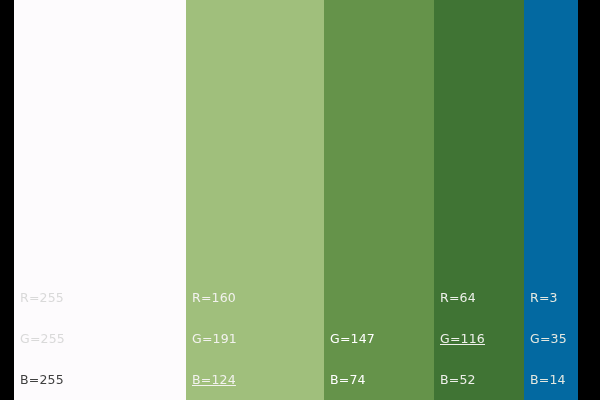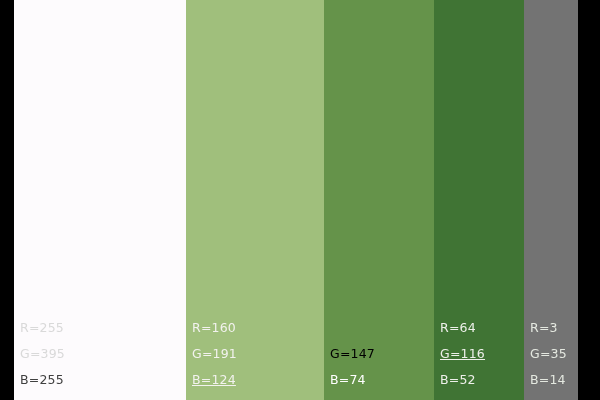--- a/index.html
+++ b/index.html
@@ -30,21 +30,21 @@
     height: 100%;
     box-sizing: border-box;
   }
   .swatch-labels {
     position: absolute;
     left: 6px;
     bottom: 14px;
     width: calc(100% - 8px);
     display: flex;
     flex-direction: column;
-    gap: 13px;
+    gap: 28px;
   }
   .channel-label {
     font-size: 12.5px;
     line-height: 13px;
     letter-spacing: 0.2px;
     white-space: nowrap;
     font-family: "DejaVu Sans", sans-serif;
   }
   .letterbox {
     position: absolute;
@@ -60,49 +60,49 @@
 
 <div id="screenshot" style="width: 600px; height: 400px; background: rgb(0, 0, 0);">
 
   <div class="letterbox letterbox-left" style="width: 14px; height: 400px;"></div>
 
   <div class="palette-strip" style="left: 14px; width: 564px; height: 400px;">
 
     <div class="swatch" style="background: rgb(253, 251, 253); width: 172px; flex: 0 0 172px;">
       <div class="swatch-labels">
         <span class="channel-label" style="color: rgb(217, 217, 217);">R=255</span>
-        <span class="channel-label" style="color: rgb(217, 217, 217);">G=395</span>
+        <span class="channel-label" style="color: rgb(217, 217, 217);">G=255</span>
         <span class="channel-label" style="color: #404040;">B=255</span>
       </div>
     </div>
 
     <div class="swatch" style="background: rgb(160, 191, 124); width: 138px; flex: 0 0 138px; padding-left: 20px;">
       <div class="swatch-labels">
         <span class="channel-label" style="color: rgb(242, 242, 238);">R=160</span>
         <span class="channel-label" style="color: rgb(242, 242, 238);">G=191</span>
         <span class="channel-label" style="color: rgb(242, 242, 238); text-decoration: underline;">B=124</span>
       </div>
     </div>
 
     <div class="swatch" style="background: rgb(101, 147, 74); width: 110px; flex: 0 0 110px;">
       <div class="swatch-labels">
-        <span class="channel-label" style="color: #000000;">G=147</span>
+        <span class="channel-label" style="color: #ffffff;">G=147</span>
         <span class="channel-label" style="color: #ffffff;">B=74</span>
       </div>
     </div>
 
     <div class="swatch" style="background: rgb(64, 116, 52); width: 90px; flex: 0 0 90px;">
       <div class="swatch-labels">
         <span class="channel-label" style="color: rgb(238, 240, 234);">R=64</span>
         <span class="channel-label" style="color: rgb(238, 240, 234); text-decoration: underline;">G=116</span>
         <span class="channel-label" style="color: rgb(238, 240, 234);">B=52</span>
       </div>
     </div>
 
-    <div class="swatch" style="background: #737373; width: 54px; flex: 0 0 54px;">
+    <div class="swatch" style="background: #0369a1; width: 54px; flex: 0 0 54px;">
       <div class="swatch-labels">
         <span class="channel-label" style="color: rgb(228, 232, 224);">R=3</span>
         <span class="channel-label" style="color: rgb(228, 232, 224);">G=35</span>
         <span class="channel-label" style="color: rgb(228, 232, 224);">B=14</span>
       </div>
     </div>
 
   </div>
 
   <div class="letterbox letterbox-right" style="left: 578px; width: 22px; height: 400px;"></div>

